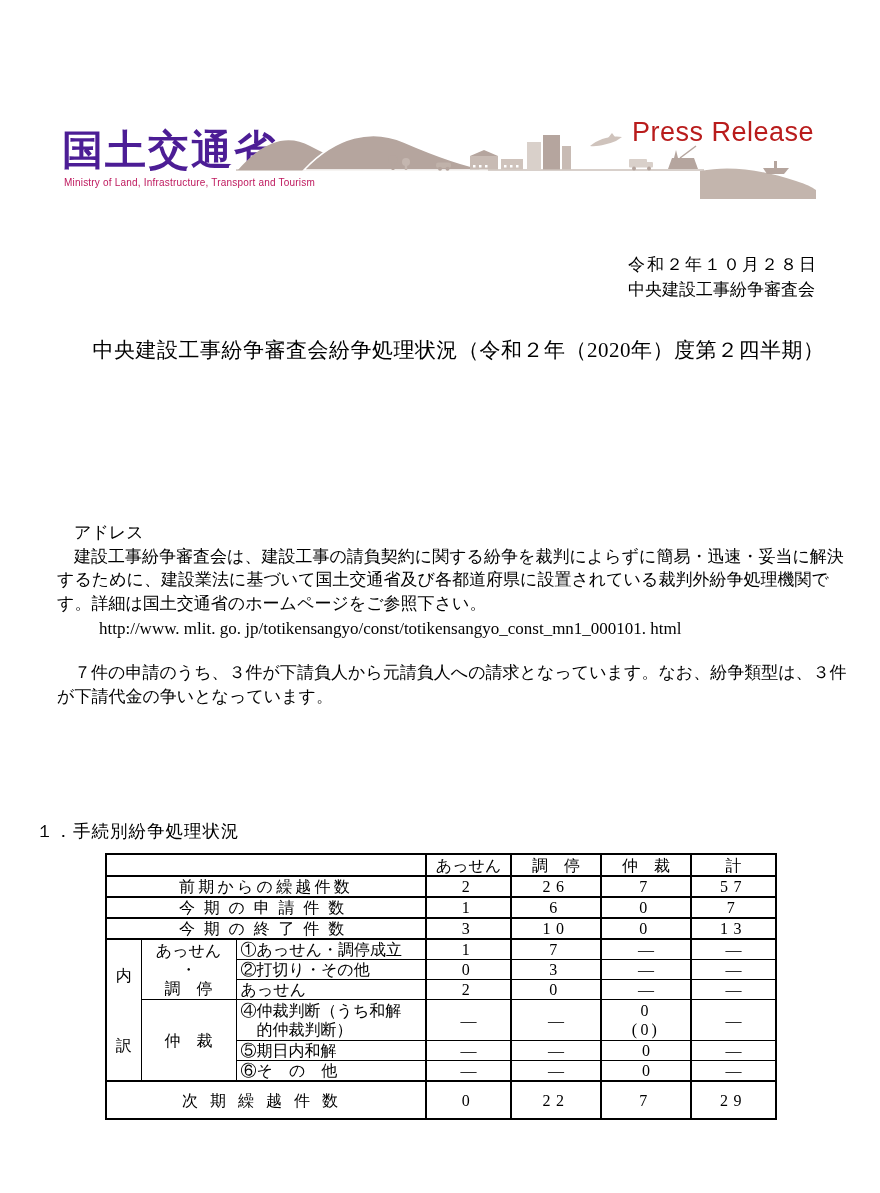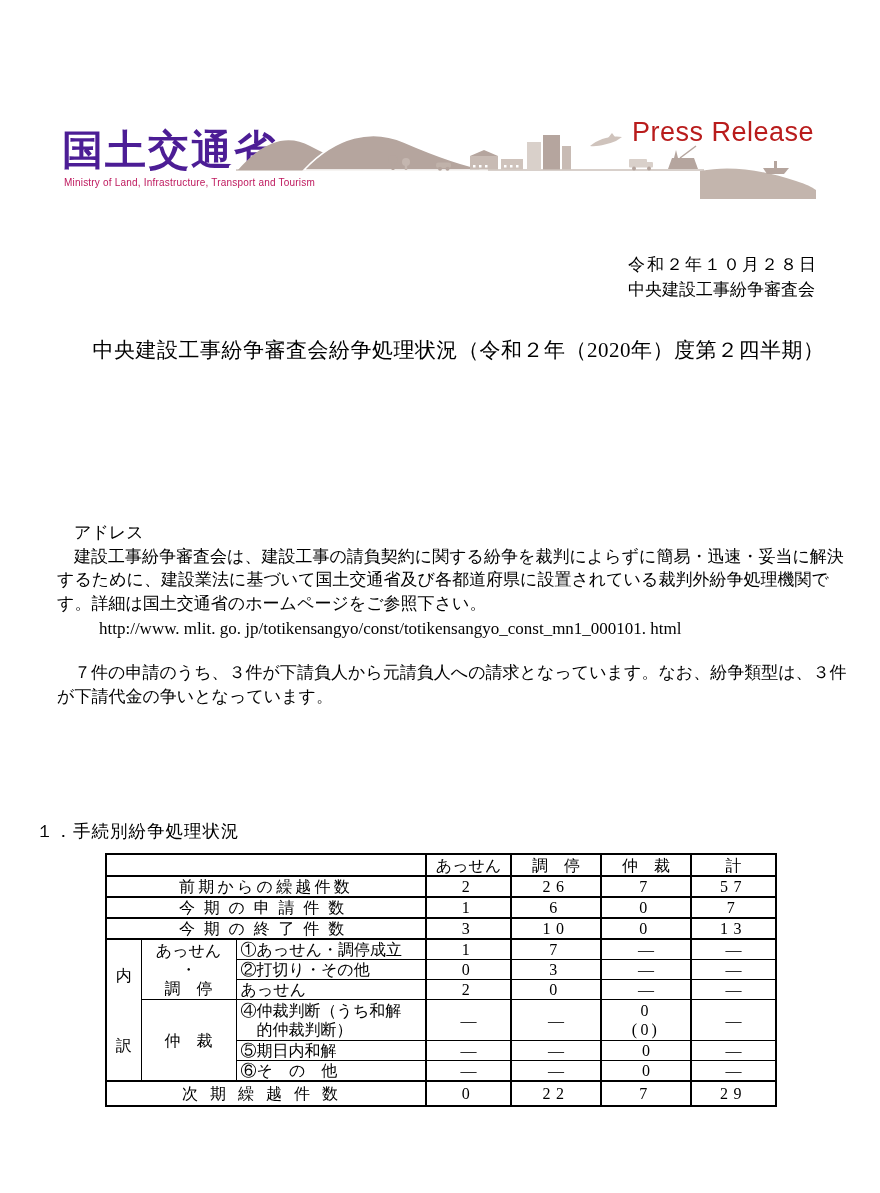--- a/index.html
+++ b/index.html
@@ -69,21 +69,21 @@
   .ptable .b2 { border-bottom-width: 2px; }
   .ptable .t2 { border-top-width: 2px; }
   .ptable .l2 { border-left-width: 2px; }
   .ptable .item-label { text-align: left; padding-left: 4px; }
   .ptable .pre { white-space: pre-line; }
   .ptable .val { letter-spacing: 0.35em; }
   .ptable .ls2 { letter-spacing: 0.2em; }
   .ptable .ls5 { letter-spacing: 0.55em; }
   .ptable .ls7 { letter-spacing: 0.75em; }
   .ptable .row4 td { height: 40px; }
-  .ptable .lastrow td { height: 25px; }
+  .ptable .lastrow td { height: 38px; }
   .uchi-inner {
     display: flex; flex-direction: column; justify-content: space-around; align-items: center;
     height: 140px;
   }
 </style>
 </head>
 <body>
 
 <div class="page">
 

